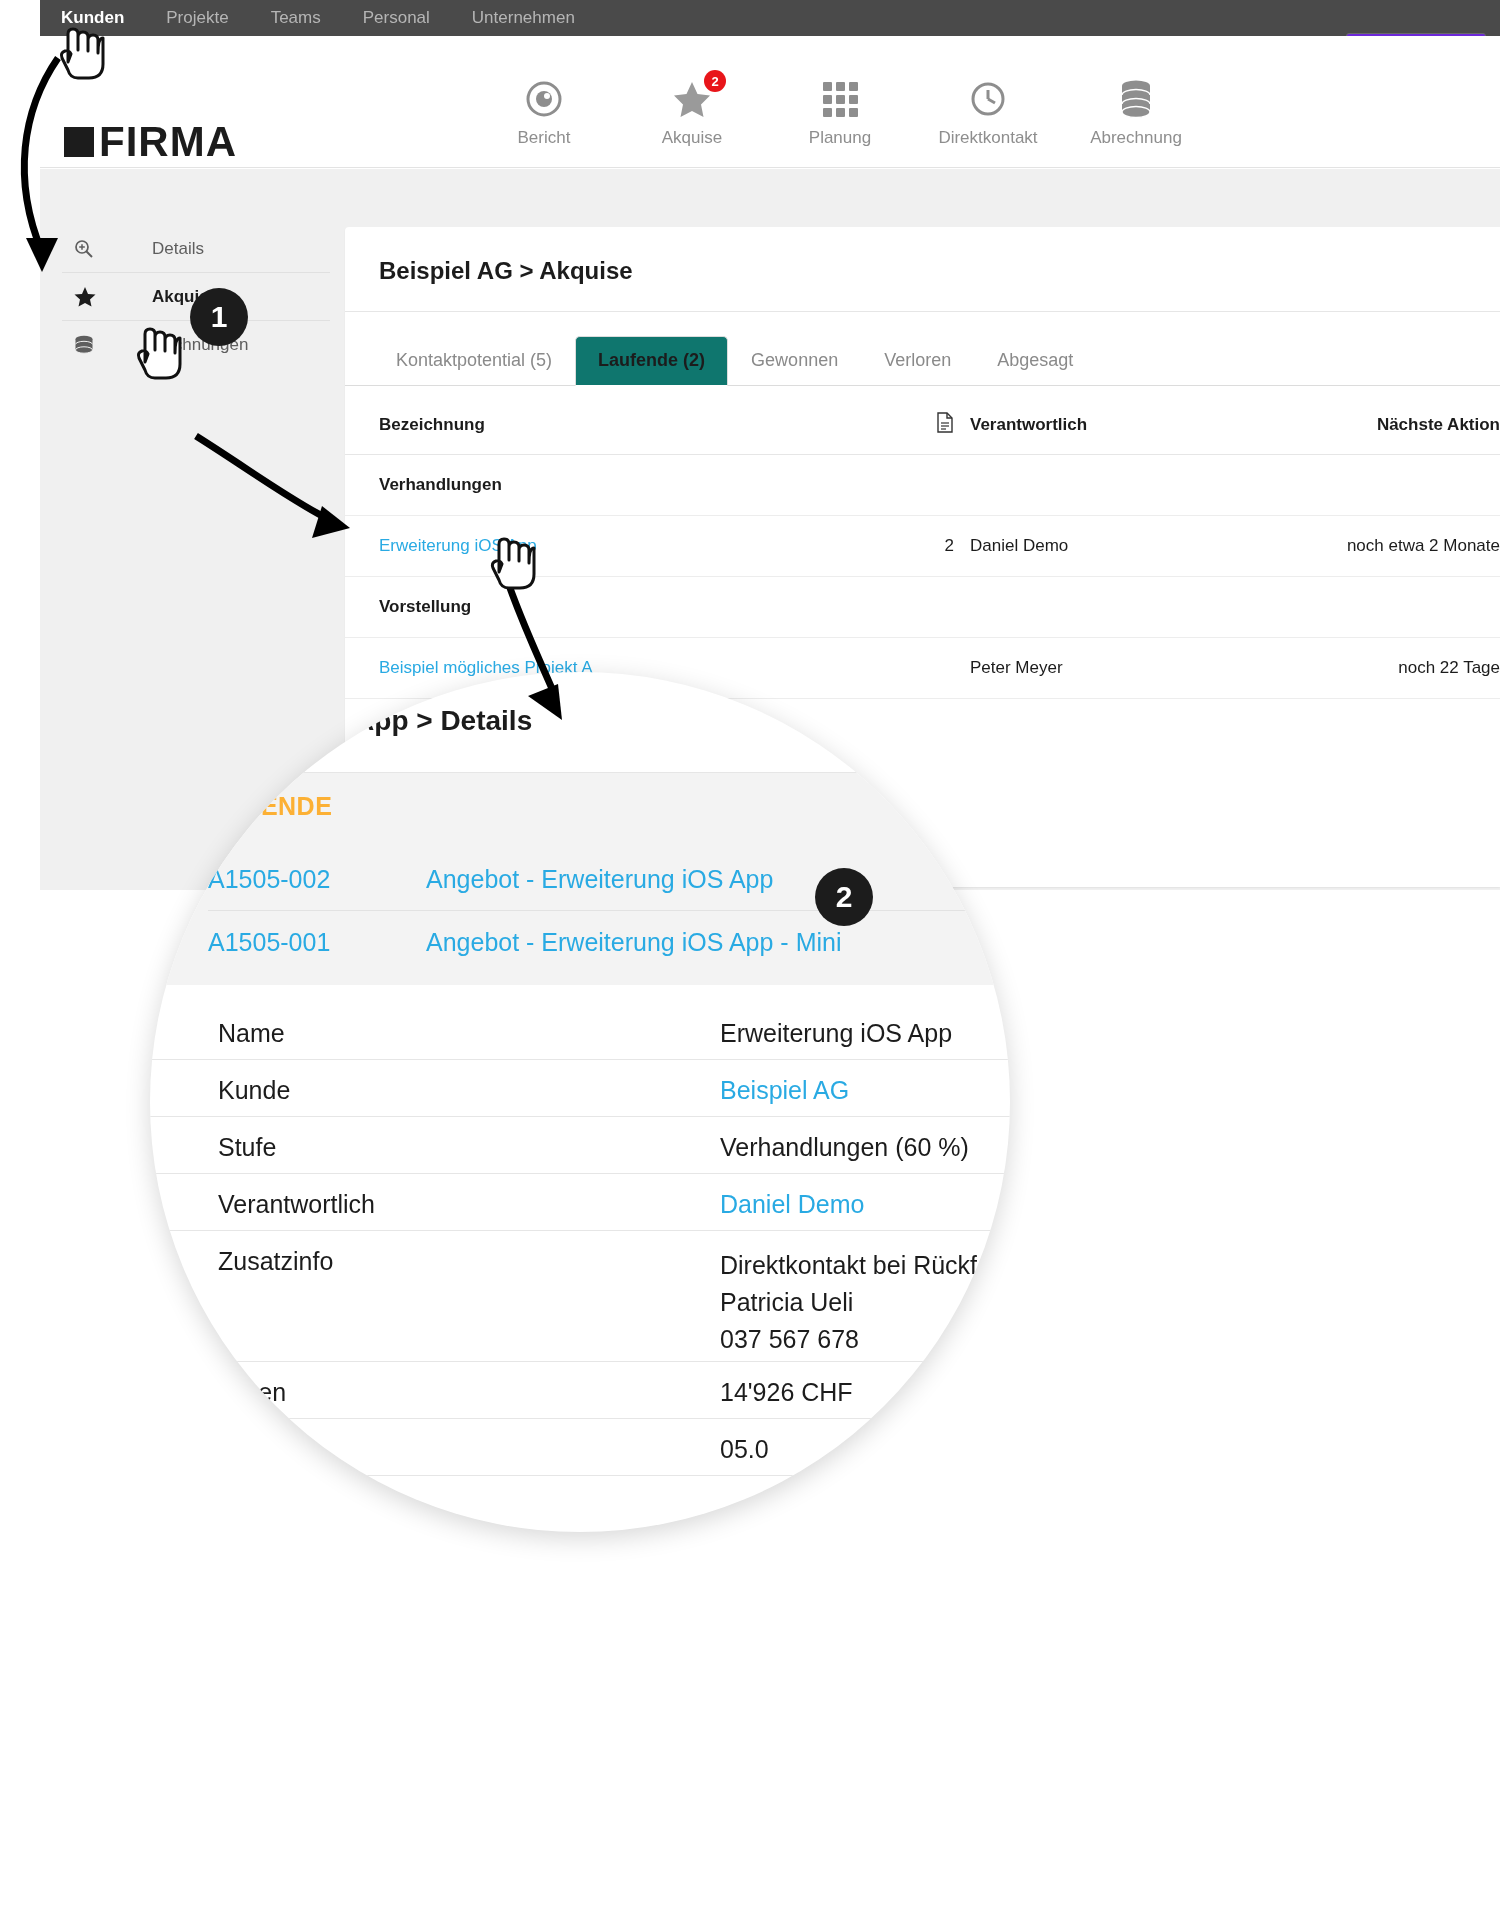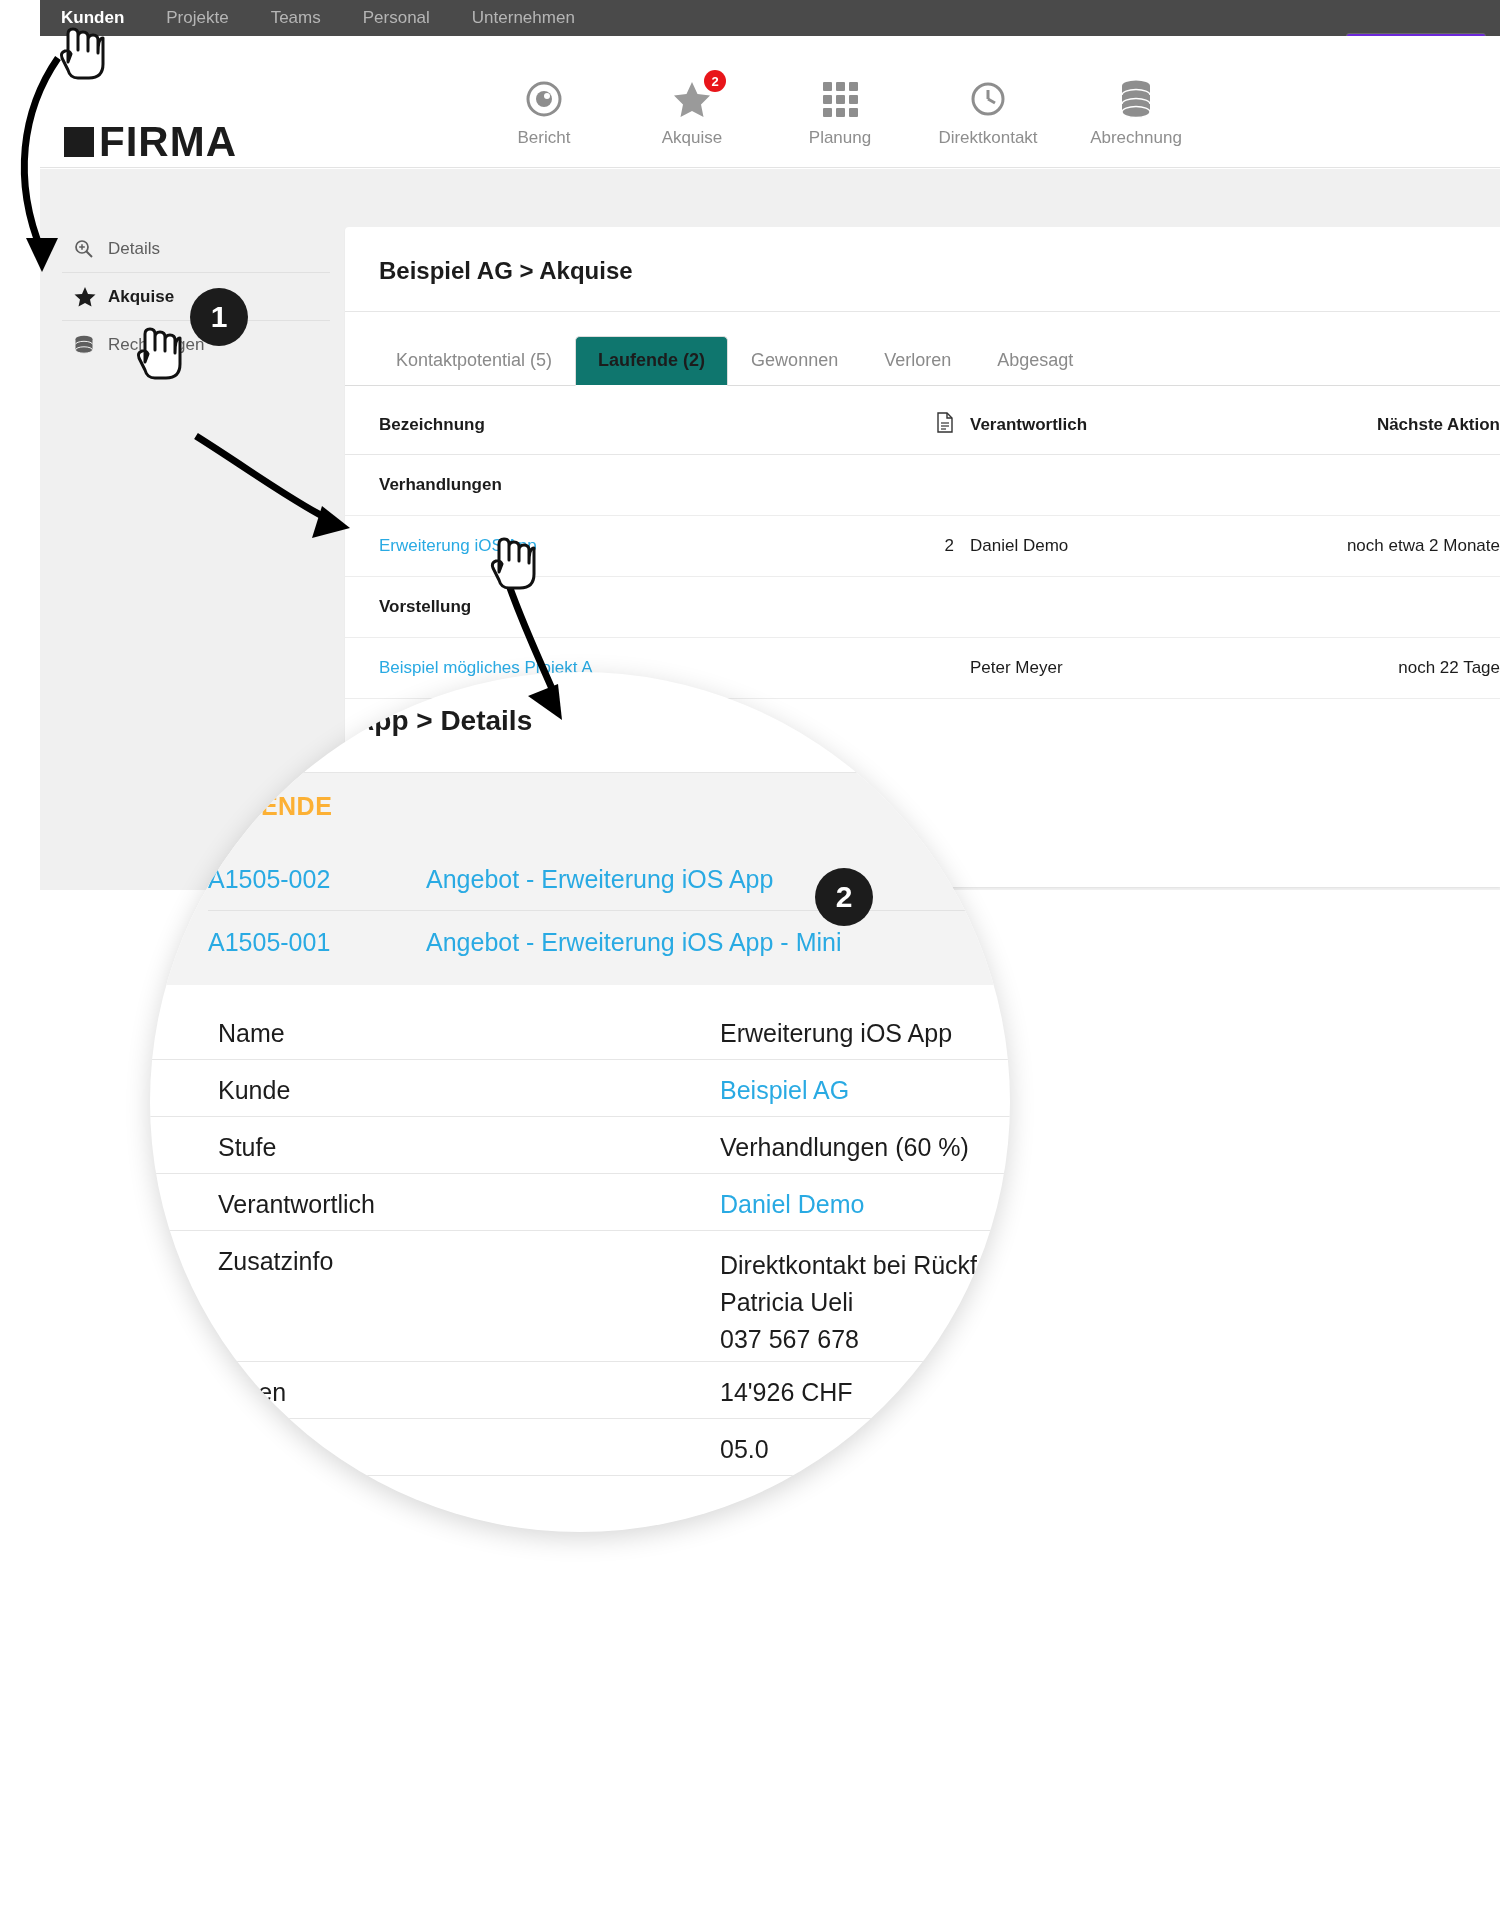--- a/index.html
+++ b/index.html
@@ -62,21 +62,21 @@
   
   .grid-icon { display:grid; grid-template-columns:repeat(3,9px); grid-gap:4px; }
   .grid-icon span { width:9px; height:9px; background:#8e8e8e; border-radius:1px; }
 
   
   .appbody { position:absolute; left:0; top:169px; width:1460px; height:721px; background:#f0f0f0; }
 
   .sidebar { position:absolute; left:22px; top:56px; width:268px; }
   .side-item {
     display:flex; align-items:center; height:48px; padding-left:12px;
-    border-bottom:1px solid #e0e0e0; cursor:pointer;
+    border-bottom:1px solid #e0e0e0; cursor:pointer;gap:44px;
   }
   .side-item:last-child { border-bottom:none; }
   .side-item .sicon { width:34px; font-size:19px; color:#5e5e5e; display:flex; align-items:center; }
   .side-item .slabel { font-size:17px; color:#5e5e5e; }
   .side-item.active .slabel { color:#1c1c1c; font-weight:bold; }
   .side-item.active .sicon { color:#1c1c1c; }
 
   .card {
     position:absolute; left:305px; top:58px; width:1155px; min-height:660px;
     background:#ffffff; border-radius:4px 0 0 0;

